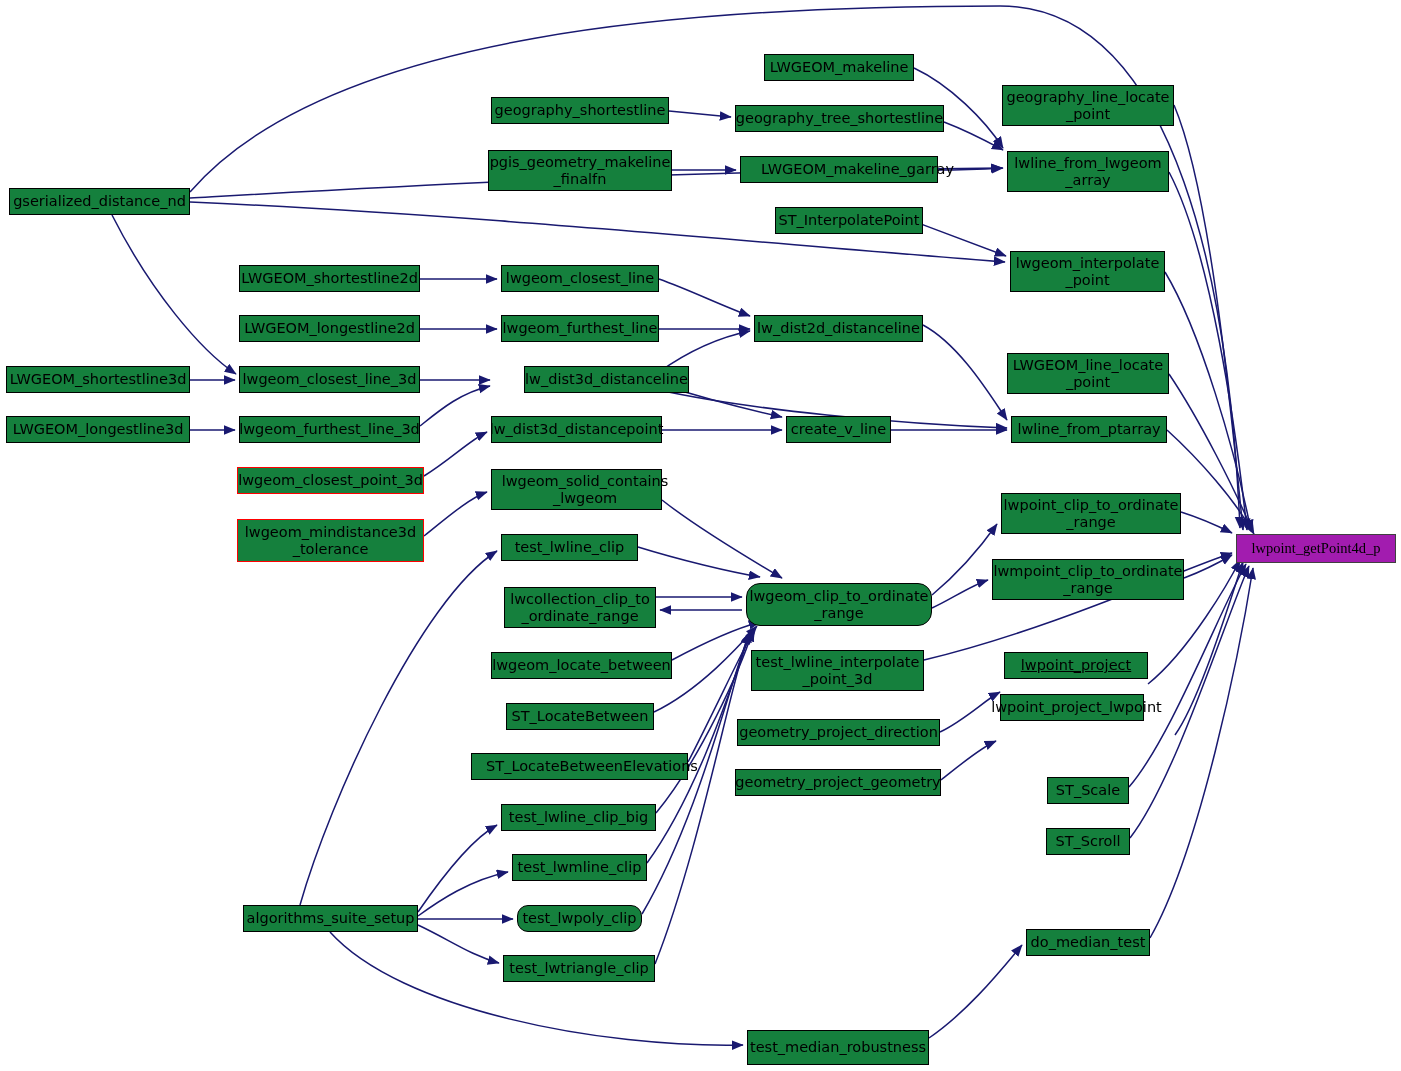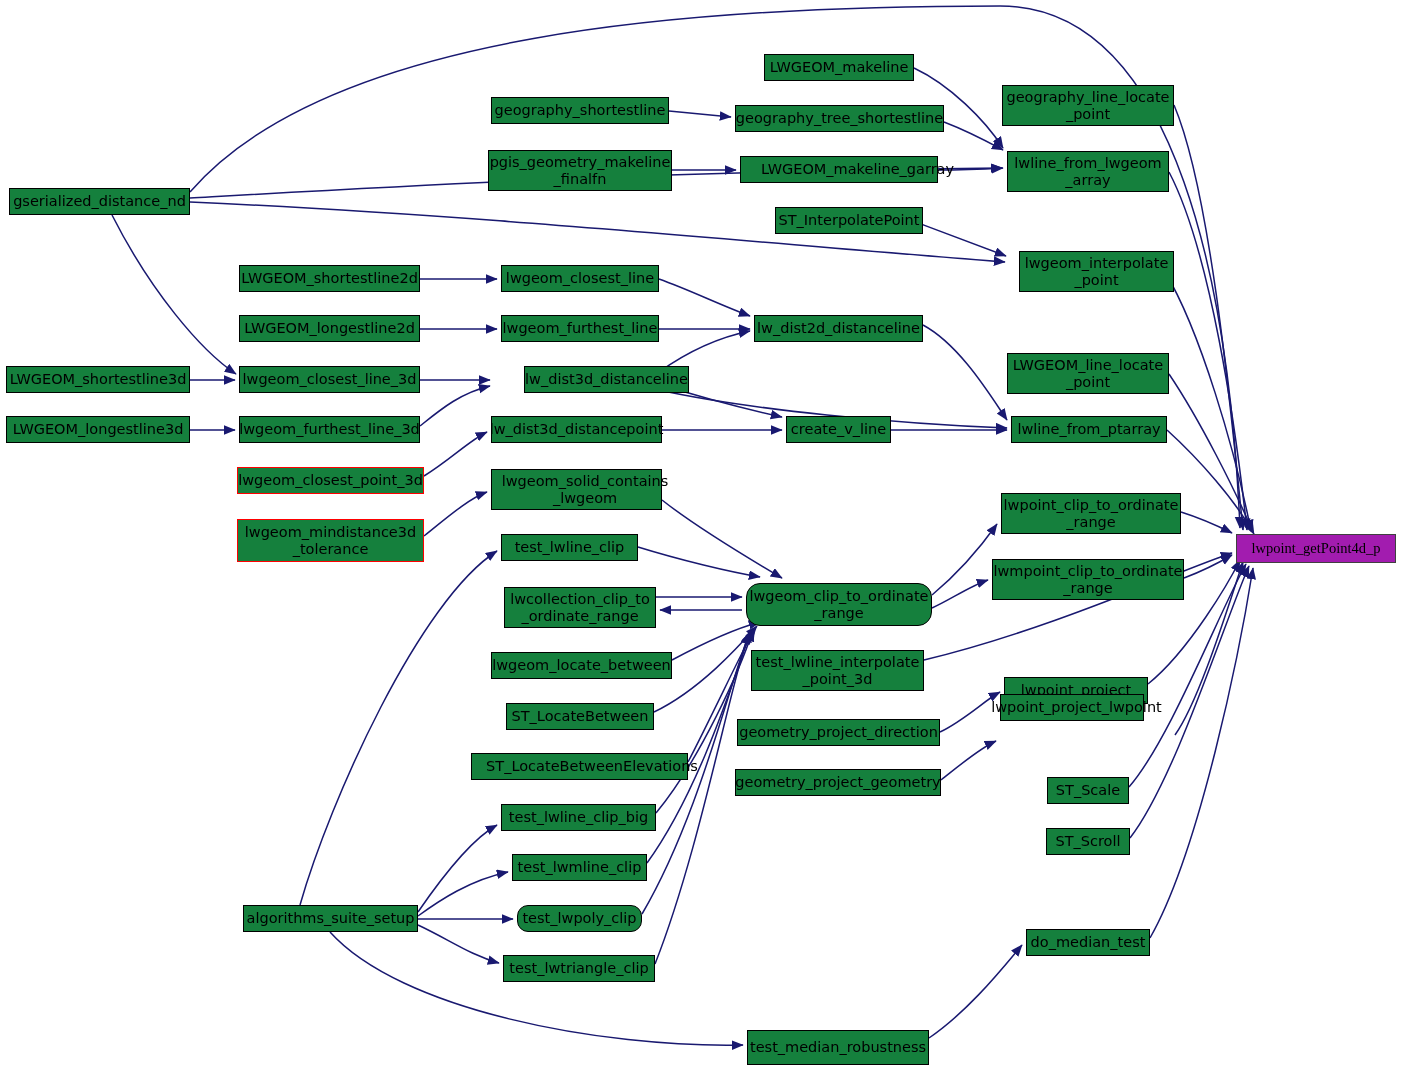--- a/index.html
+++ b/index.html
@@ -128,29 +128,29 @@
 _range</div>
       <div class="node" style="left: 751px; top: 650px; width: 173px; height: 41px;">test_lwline_interpolate
 _point_3d</div>
       <div class="node" style="left: 737px; top: 719px; width: 203px; height: 27px;">geometry_project_direction</div>
       <div class="node" style="left: 735px; top: 769px; width: 206px; height: 27px;">geometry_project_geometry</div>
       <div class="node" style="left: 747px; top: 1030px; width: 182px; height: 35px;">test_median_robustness</div>
       <div class="node" style="left: 1002px; top: 85px; width: 172px; height: 41px;">geography_line_locate
 _point</div>
       <div class="node" style="left: 1007px; top: 151px; width: 162px; height: 41px;">lwline_from_lwgeom
 _array</div>
-      <div class="node" style="left: 1010px; top: 251px; width: 155px; height: 41px; margin-left: 9px;">lwgeom_interpolate
+      <div class="node" style="left: 1010px; top: 251px; width: 155px; height: 41px;">lwgeom_interpolate
 _point</div>
       <div class="node" style="left: 1007px; top: 353px; width: 162px; height: 41px;">LWGEOM_line_locate
 _point</div>
       <div class="node" style="left: 1011px; top: 416px; width: 156px; height: 27px;">lwline_from_ptarray</div>
       <div class="node" style="left: 1001px; top: 493px; width: 180px; height: 41px;">lwpoint_clip_to_ordinate
 _range</div>
       <div class="node" style="left: 992px; top: 559px; width: 192px; height: 41px;">lwmpoint_clip_to_ordinate
 _range</div>
-      <div class="node" style="left: 1004px; top: 677px; width: 144px; height: 27px; text-decoration: underline;">lwpoint_project</div>
+      <div class="node" style="left: 1004px; top: 652px; width: 144px; height: 27px; text-decoration: underline;">lwpoint_project</div>
       <div class="node" style="left: 1000px; top: 694px; width: 144px; height: 27px; padding-left: 12px;">lwpoint_project_lwpoint</div>
       <div class="node" style="left: 1047px; top: 777px; width: 82px; height: 27px;">ST_Scale</div>
       <div class="node" style="left: 1046px; top: 828px; width: 84px; height: 27px;">ST_Scroll</div>
       <div class="node" style="left: 1026px; top: 929px; width: 124px; height: 27px;">do_median_test</div>
       <div class="node hl" style="left: 1236px; top: 534px; width: 160px; height: 29px;">lwpoint_getPoint4d_p</div>
     </div>
 </div>
 
 </body></html>

